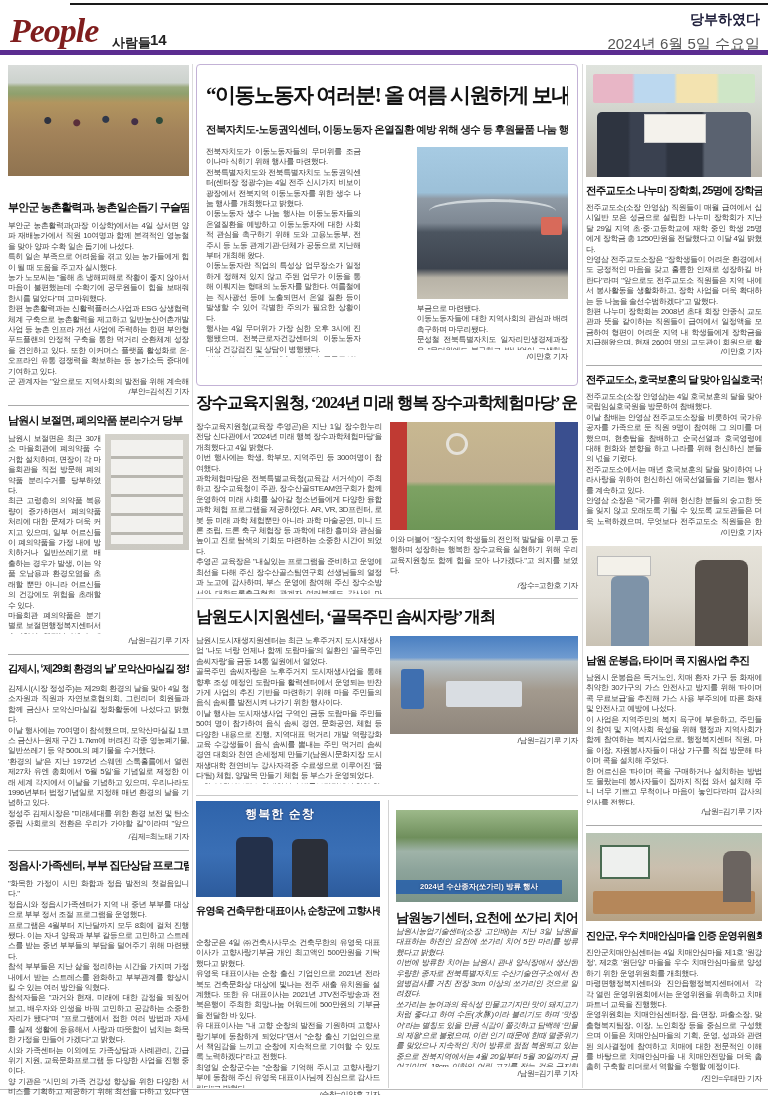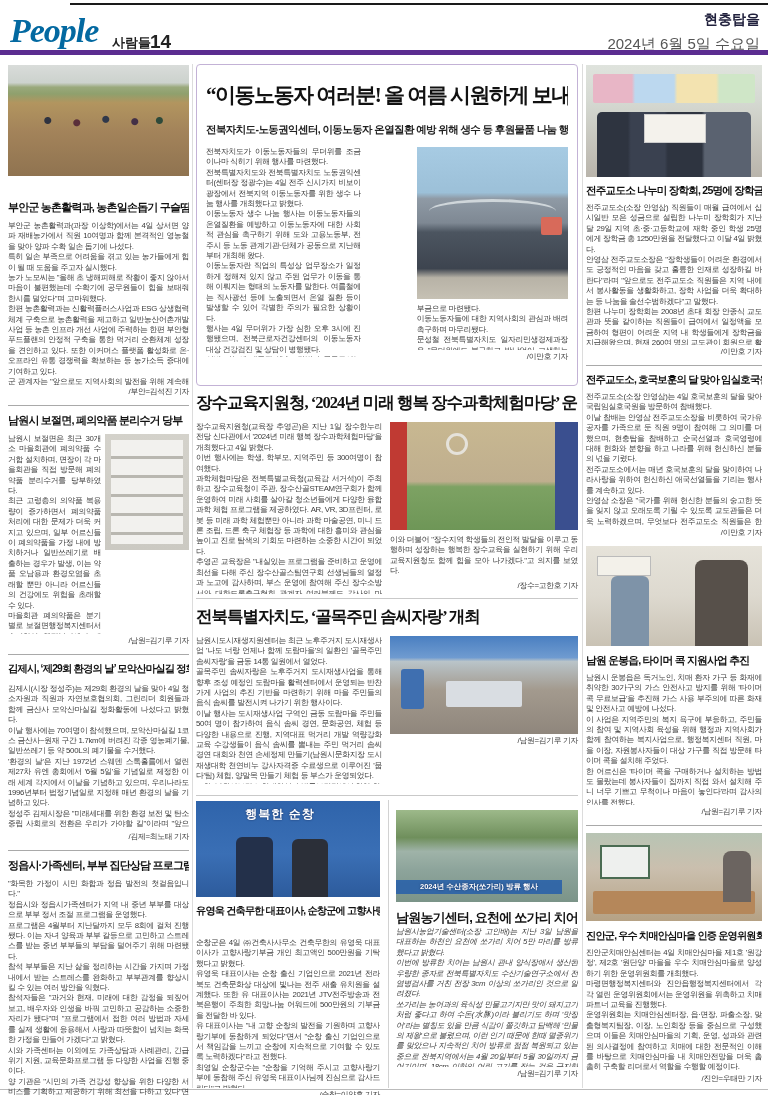--- a/index.html
+++ b/index.html
@@ -2,23 +2,23 @@
 <html><head>
 <meta charset="utf-8">
 <style>
   html,body{margin:0;padding:0;background:#e8e8e8;}
   #page{position:relative;width:768px;height:1095px;background:#ffffff;margin:0 auto;
         font-family:"Liberation Sans",sans-serif;overflow:hidden;}
   .abs{position:absolute;}
   
   .toprule{position:absolute;top:3px;left:70px;right:0;height:2px;background:#1a1a1a;}
   .logo{position:absolute;top:12px;left:10px;font:italic bold 34px "Liberation Serif",serif;
-        color:#0369a1;letter-spacing:-1px;}
+        color:#7f1d1d;letter-spacing:-1px;}
   .sec-ko{position:absolute;top:34px;left:112px;font-size:13px;font-weight:bold;color:#222;}
-  .pagenum{position:absolute;top:31px;left:150px;font-size:19px;font-weight:bold;color:#222;}
+  .pagenum{position:absolute;top:31px;left:150px;font-size:15px;font-weight:bold;color:#222;}
   .paper{position:absolute;top:11px;right:8px;font-size:14px;font-weight:bold;color:#20203c;}
   .pdate{position:absolute;top:35px;right:8px;font-size:15px;color:#555;}
   .purplerule{position:absolute;top:50px;left:0;width:768px;height:5px;background:#5b2d90;}
   .botrule{position:absolute;top:1089px;left:0;width:768px;height:1px;background:#bbb;}
   
   .body-txt{font-size:7.8px;line-height:10.4px;color:#3b3b3b;text-align:justify;
             white-space:pre-line;letter-spacing:-0.3px;overflow:hidden;}
   .reporter{font-size:7.8px;color:#3b3b3b;text-align:right;margin-top:1px;letter-spacing:-0.3px;}
   .small-head{font-size:11px;font-weight:bold;color:#111;letter-spacing:-0.8px;white-space:nowrap;overflow:hidden;}
   .mid-head{font:bold 16.5px "Liberation Serif",serif;color:#111;letter-spacing:-1px;white-space:nowrap;overflow:hidden;}
@@ -42,21 +42,21 @@
 </style>
 </head>
 <body>
 
 <div id="page">
 
   <div class="toprule"></div>
   <div class="logo">People</div>
   <div class="sec-ko">사람들</div>
   <div class="pagenum">14</div>
-  <div class="paper">현충탑을</div>
+  <div class="paper">당부하였다</div>
   <div class="pdate">2024년 6월 5일 수요일</div>
   <div class="purplerule"></div>
   <div class="botrule"></div>
 
   <div class="vline" style="left:192px;top:64px;height:1024px;"></div>
   <div class="vline" style="left:582px;top:64px;height:1024px;"></div>
 
   <div class="colL">
 
     <div class="photo" style="height:111px;margin-top:5px;background:linear-gradient(180deg,#d9dcda 0%,#ccd2cd 16%,#9aa97c 20%,#8fa06d 26%,#b2955f 34%,#a3835a 60%,#8f7350 100%);">
@@ -145,21 +145,21 @@
           <div style="position:absolute;left:30%;top:10%;width:16px;height:16px;border:3px solid #e5e2da;border-radius:50%;"></div>
         </div>
         <div class="body-txt" style="margin-top:5px;height:44px;">이와 더불어 "장수지역 학생들의 전인적 발달을 이루고 동행하며 성장하는 행복한 장수교육을 실현하기 위해 우리 교육지원청도 함께 힘을 모아 나가겠다."고 의지를 보였다.</div>
         <div class="reporter">/장수=고한호 기자</div>
       </div>
     </div>
   </div>
   <div class="abs hdiv" style="left:196px;top:598px;width:382px;background:#c9c9c9;"></div>
 
   <div class="mid-art" style="top:606px;">
-    <div class="mid-head">전북특별자치도, ‘골목주민 솜씨자랑’ 개최</div>
+    <div class="mid-head">남원도시지원센터, ‘골목주민 솜씨자랑’ 개최</div>
     <div class="two-col" style="margin-top:8px;">
       <div style="width:186px;">
         <div class="body-txt" style="height:148px;">남원시도시재생지원센터는 최근 노후주거지 도시재생사업 '나도 너랑 언제나 함께 도람마을'의 일환인 '골목주민 솜씨자랑'을 금동 14통 일원에서 열었다.
 골목주민 솜씨자랑은 노후주거지 도시재생사업을 통해 향후 조성 예정인 도람마을 활력센터에서 운영되는 반찬가게 사업의 추진 기반을 마련하기 위해 마을 주민들의 음식 솜씨를 발전시켜 나가기 위한 행사이다.
 이날 행사는 도시재생사업 구역인 금동 도람마을 주민들 50여 명이 참가하여 음식 솜씨 경연, 문화공연, 체험 등 다양한 내용으로 진행, 지역대표 먹거리 개발 역량강화 교육 수강생들이 음식 솜씨를 뽐내는 주민 먹거리 솜씨 경연 대회와 천연 손세정제 만들기(남원시문화지장 도시재생대학 천연비누 강사자격증 수료생으로 이루어진 '뭅다'팀) 체험, 양말목 만들기 체험 등 부스가 운영되었다.
 또한, 남원시보건소 치매안심과 방문보건팀에서 혈압·혈</div>
       </div>
       <div style="width:188px;">
         <div class="photo" style="height:98px;background:linear-gradient(180deg,#4a7fc1 0%,#6f9bd0 22%,#b9c4c9 26%,#a39a8e 55%,#8f867c 100%);">
           <div style="position:absolute;left:6%;top:34%;width:12%;height:40%;background:#3f6fb0;border-radius:3px;"></div>

